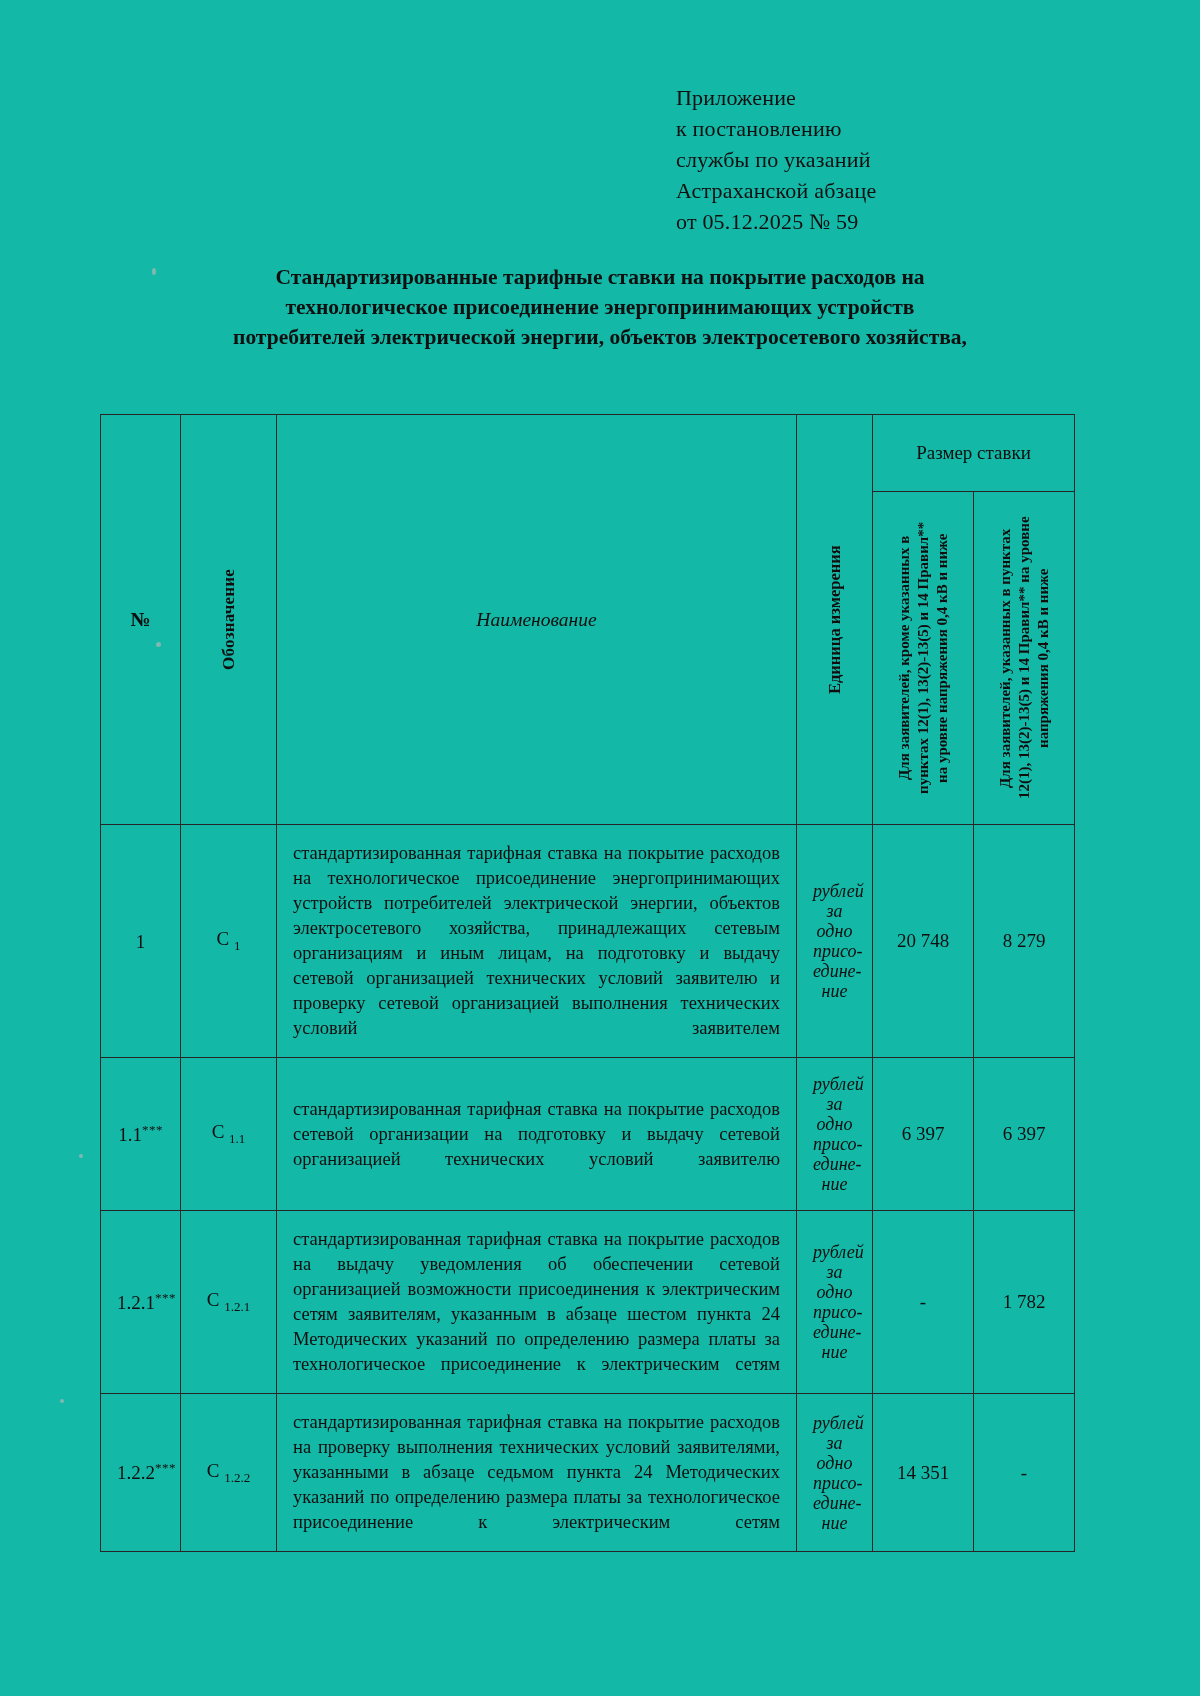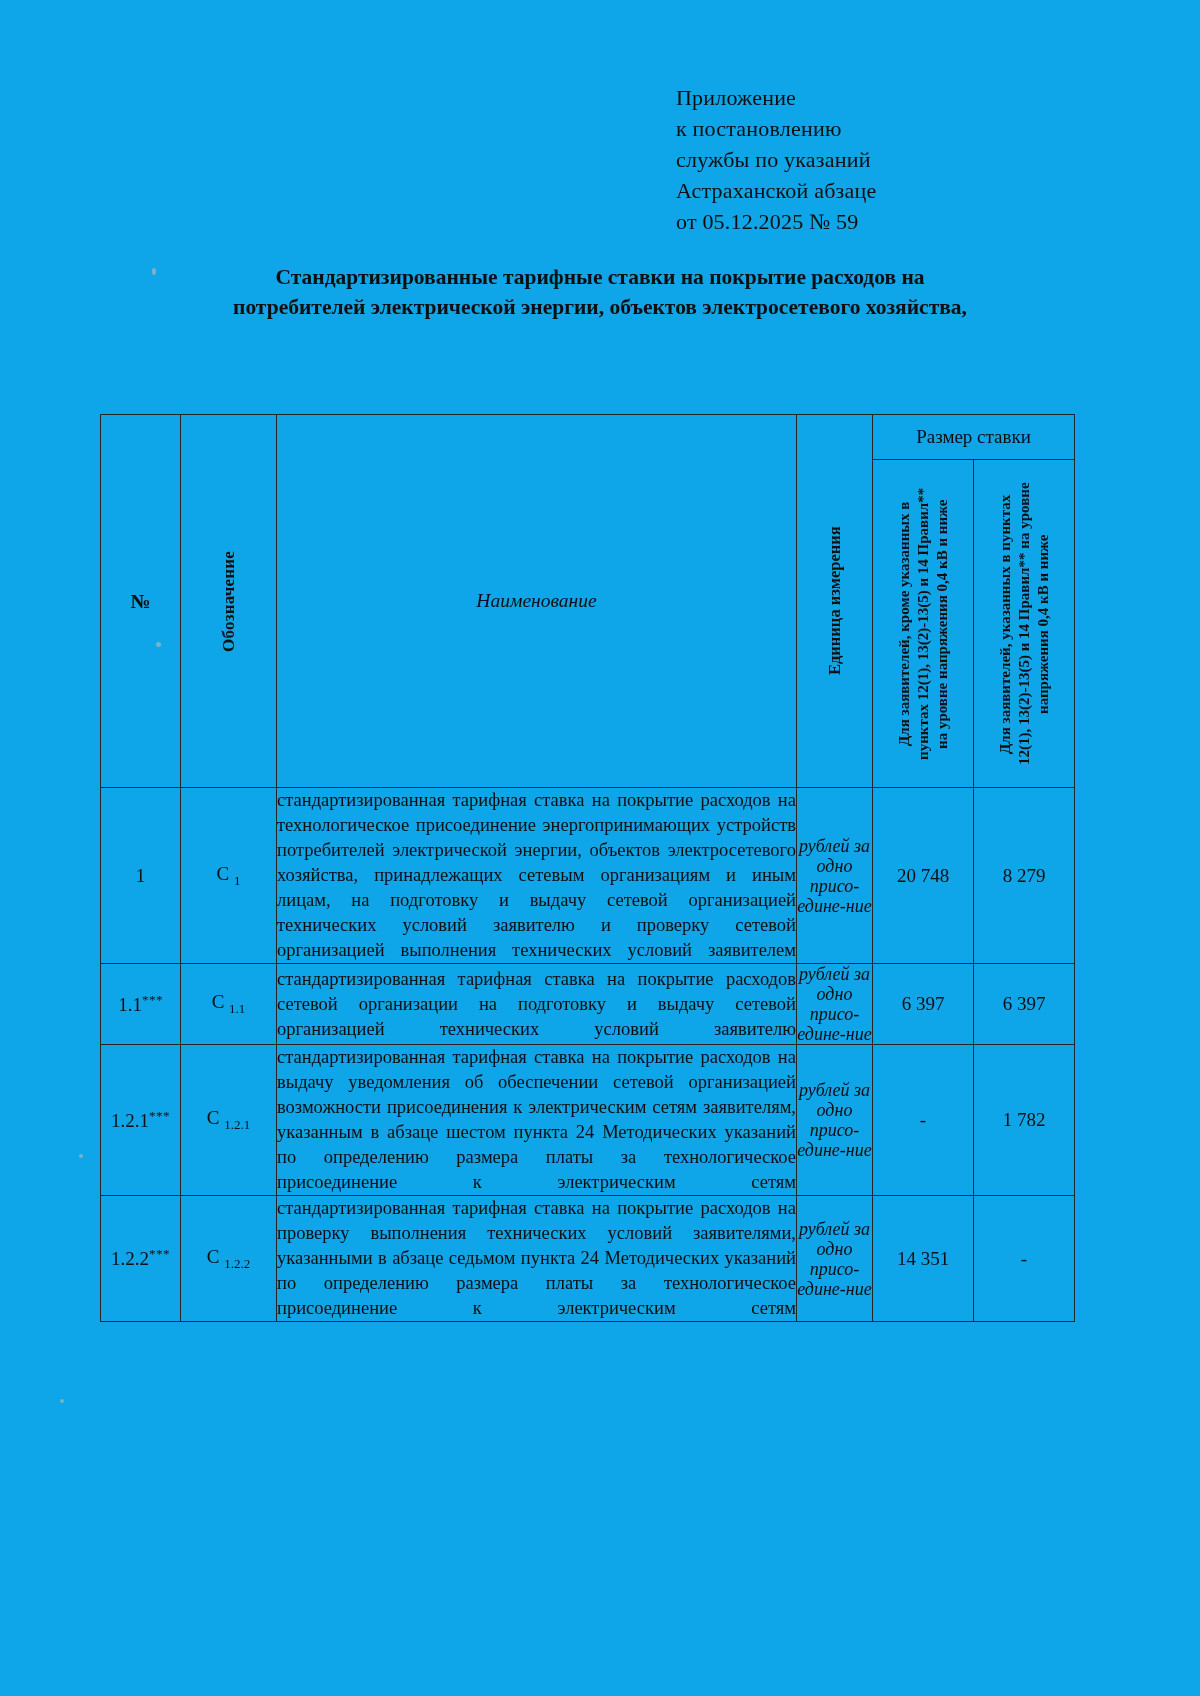--- a/index.html
+++ b/index.html
@@ -11,21 +11,21 @@
     width: 1200px;
     height: 1696px;
     position: relative;
     font-family: "Liberation Serif", serif;
     color: #0f0f0f;
     overflow: hidden;
   }
   .page {
     position: absolute;
     inset: 0;
-    background: #0ea5e9;
+    background: #14b8a6;
   }
 
   
   .header-block {
     position: absolute;
     left: 676px;
     top: 82px;
     font-size: 22px;
     line-height: 31px;
     letter-spacing: 0.2px;
@@ -59,21 +59,21 @@
   }
   table.main {
     border-collapse: collapse;
     width: 974px;
     table-layout: fixed;
   }
   table.main td, table.main th {
     border: 1.3px solid #262626;
     vertical-align: middle;
     font-weight: normal;
-    padding: 0;
+    padding: 16px;
   }
   
   col.c-num   { width: 80px; }
   col.c-desig { width: 96px; }
   col.c-name  { width: 520px; }
   col.c-unit  { width: 76px; }
   col.c-v1    { width: 101px; }
   col.c-v2    { width: 101px; }
 
   .hdr-size {
@@ -187,20 +187,21 @@
   <div class="header-block">
     <div>Приложение</div>
     <div>к постановлению</div>
     <div>службы по указаний</div>
     <div>Астраханской абзаце</div>
     <div>от 05.12.2025 № 59</div>
   </div>
 
   <div class="doc-title">
     <span class="ln">Стандартизированные тарифные ставки на покрытие расходов на</span>
+    <span class="ln">технологическое присоединение энергопринимающих устройств</span>
     <span class="ln">потребителей электрической энергии, объектов электросетевого хозяйства,</span>
   </div>
 
   <div class="tbl-wrap">
     <table class="main">
       <colgroup>
         <col class="c-num">
           <col class="c-desig">
           <col class="c-name">
         <col class="c-unit">

